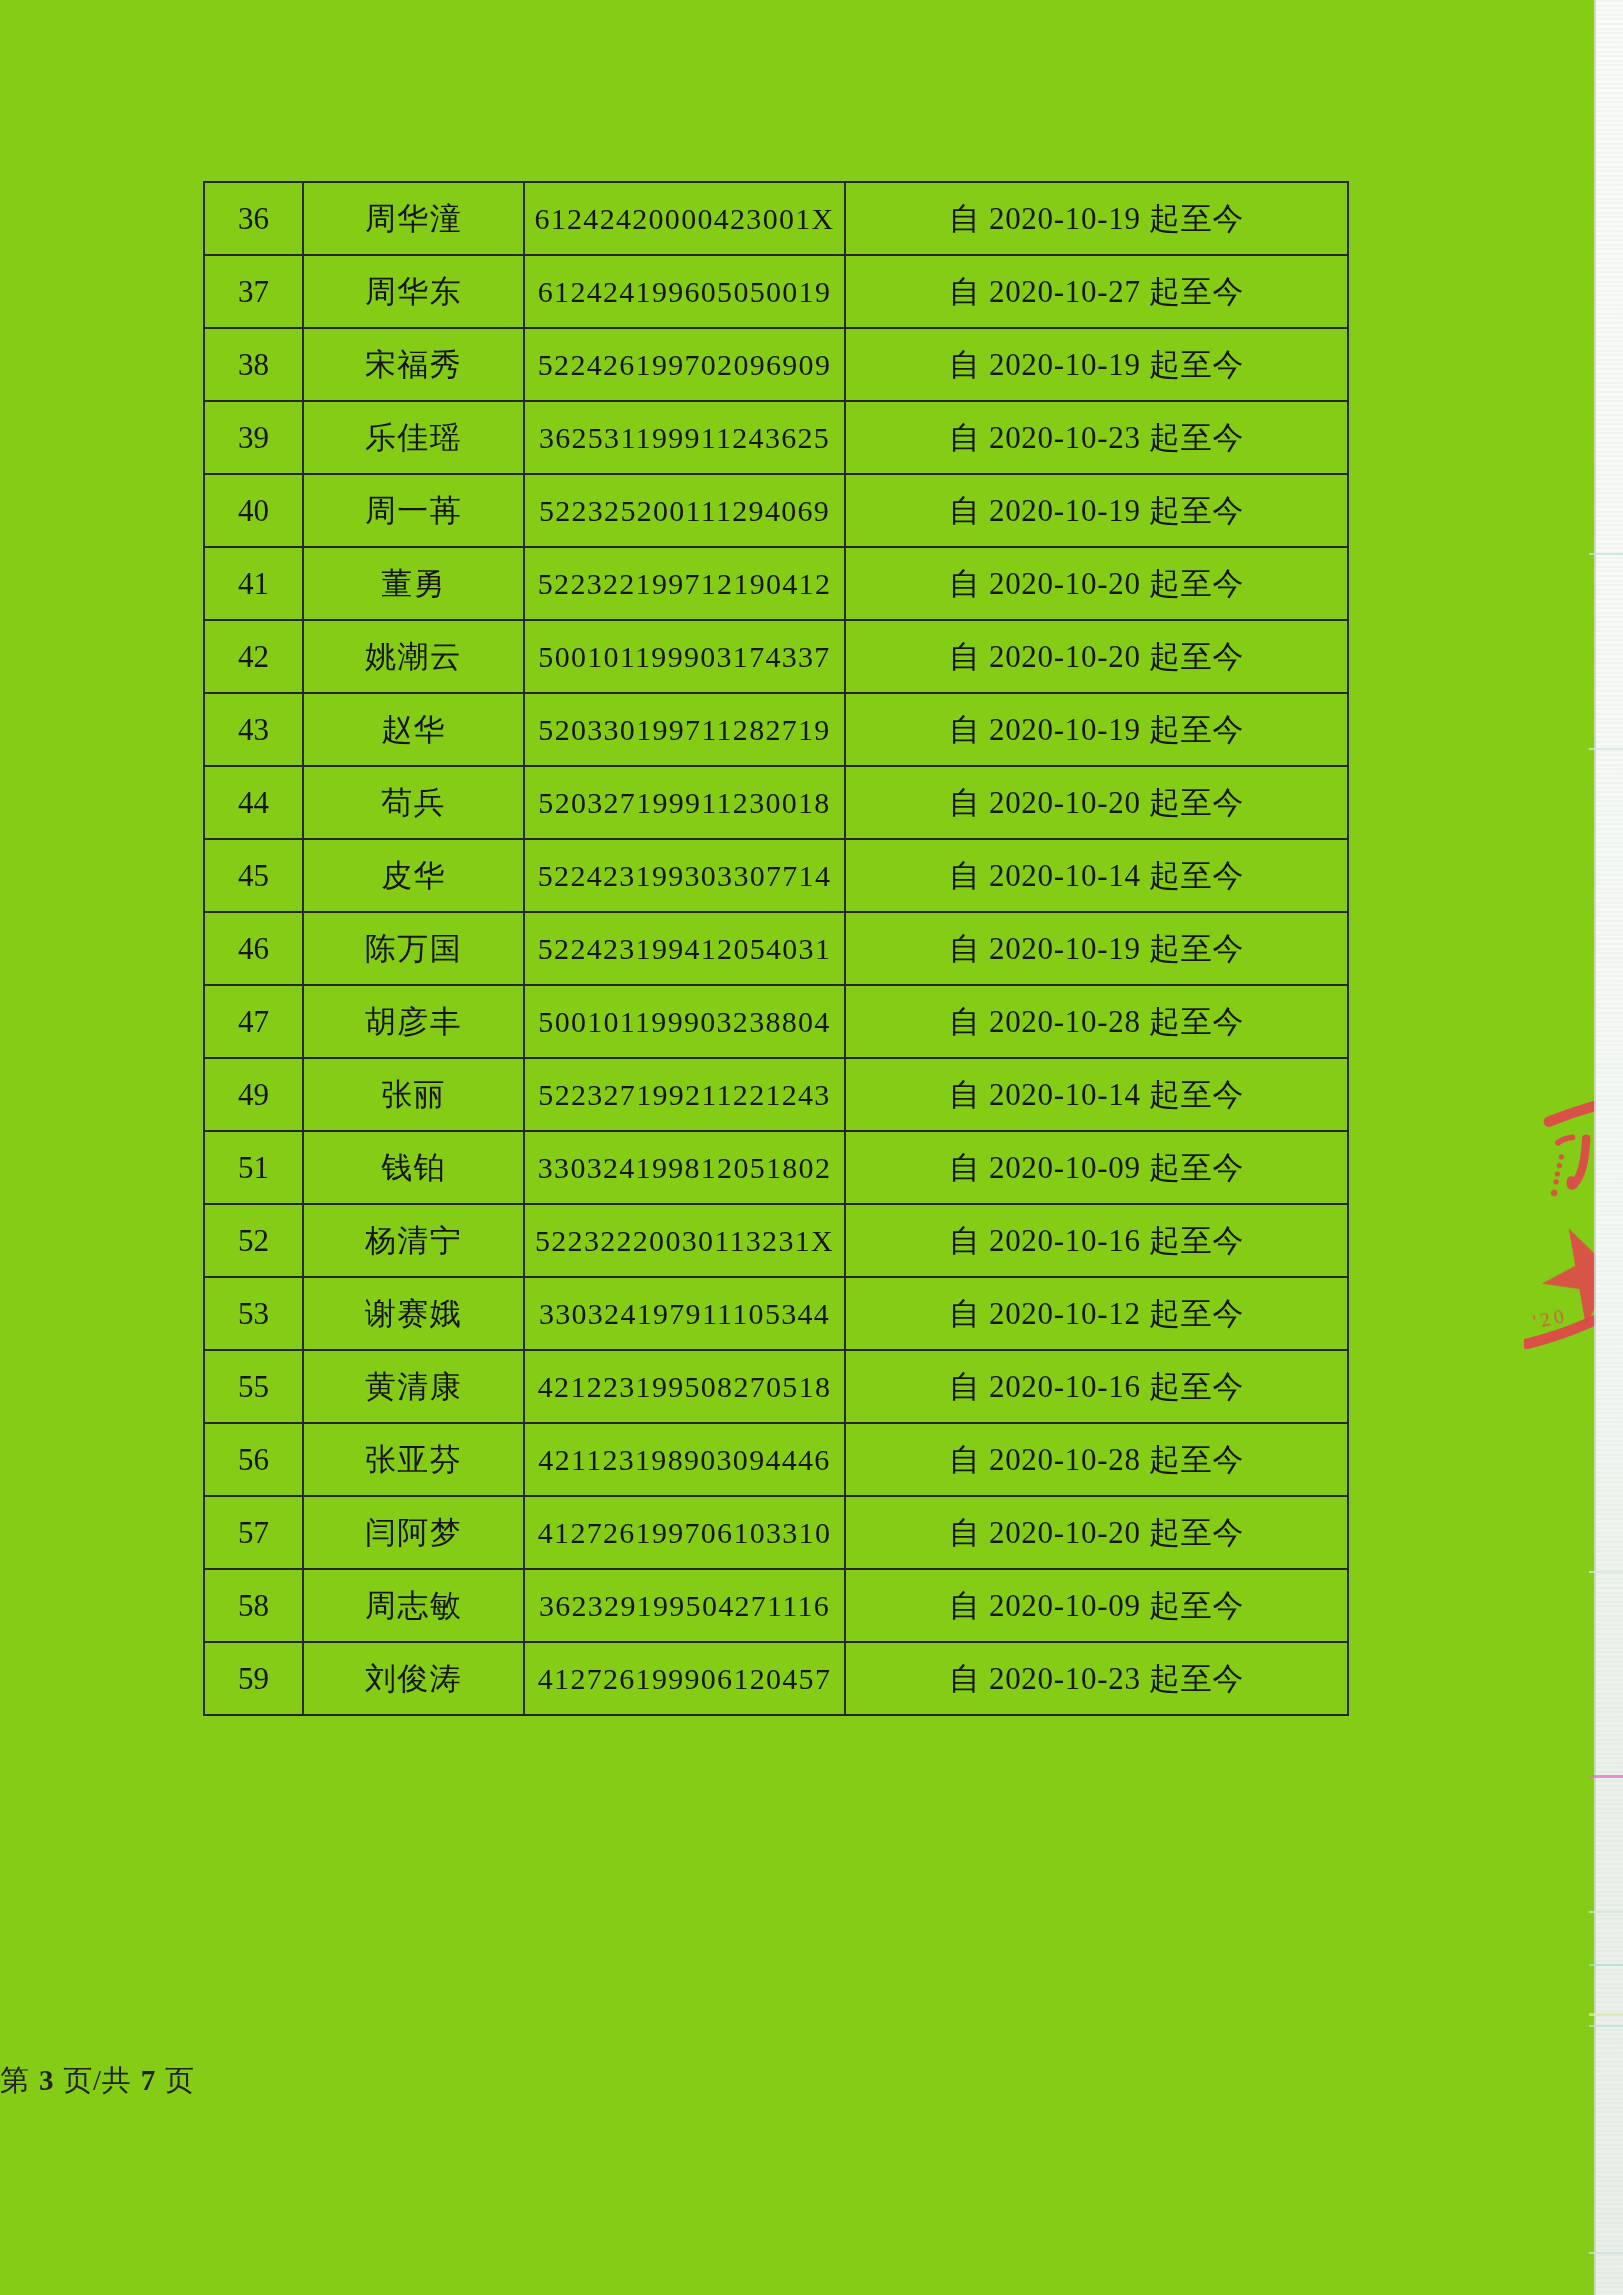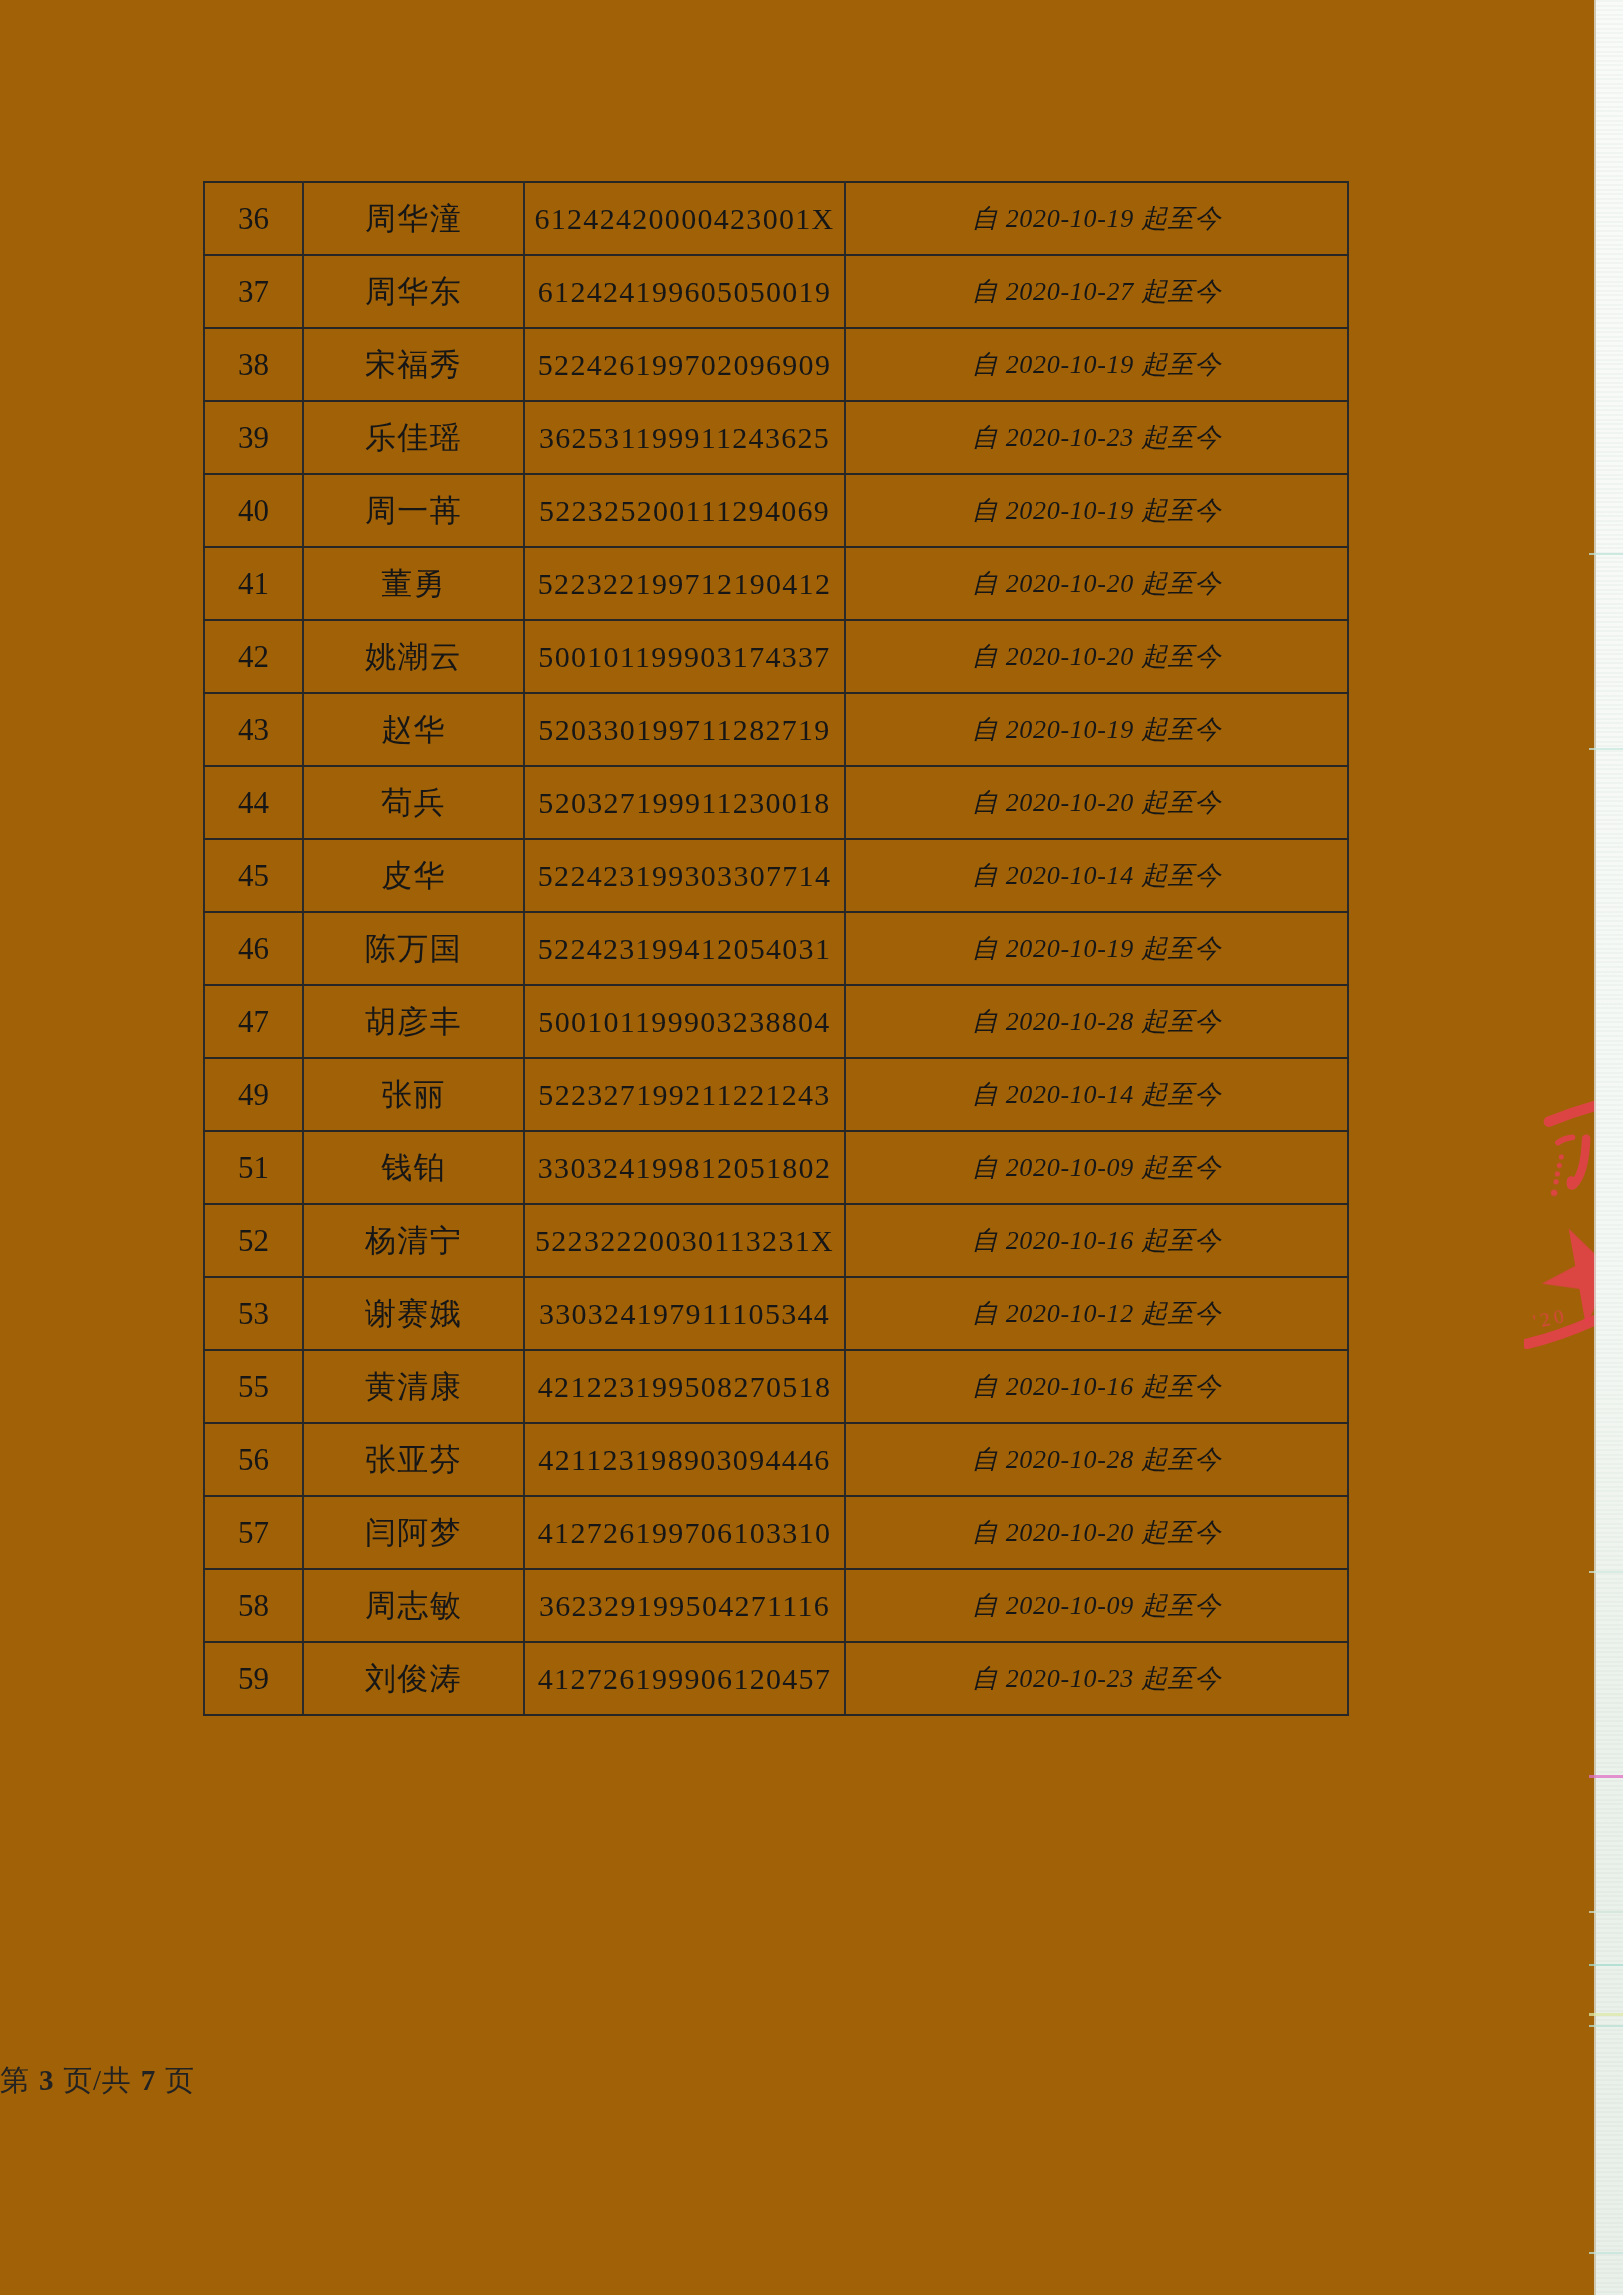--- a/index.html
+++ b/index.html
@@ -1,19 +1,19 @@
 <!DOCTYPE html>
 <html style="font-size:10.5px"><head>
 <meta charset="utf-8">
 <style>
   html,body{margin:0;padding:0;background:#ffffff;}
   .page{
     position:relative;
     width:1623px;height:2295px;
-    background:#a16207;
+    background:#84cc16;
     overflow:hidden;
     font-family:"Liberation Serif","DejaVu Serif",serif;
     color:#161616;
   }
   
   .roster-wrap{position:absolute;left:203px;top:181px;}
   table.roster{
     border-collapse:collapse;
     table-layout:fixed;
     width:1144px;
@@ -26,21 +26,21 @@
     height:71px;              
     text-align:center;
     vertical-align:middle;
     padding:0;
     overflow:hidden;
     white-space:nowrap;
   }
   td.col-no{font-size:31px;}
   td.col-name{font-size:31px;letter-spacing:1.3px;font-family:Liberation Serif, serif;}
   td.col-id_number{font-size:30px;letter-spacing:1.3px;margin-left:46px;}
-  td.col-period{font-size:26px;letter-spacing:0.7px;font-style:italic;}
+  td.col-period{font-size:31px;letter-spacing:0.7px;}
   
   .footer{
     position:absolute;
     left:0;top:2061px;width:1577px;height:39px;
     text-align:left;line-height:39px;
     font-size:29px;color:#222;
     letter-spacing:0.7px;
   }
   .footer .num{font-weight:bold;margin:0 9.2px;}
   

